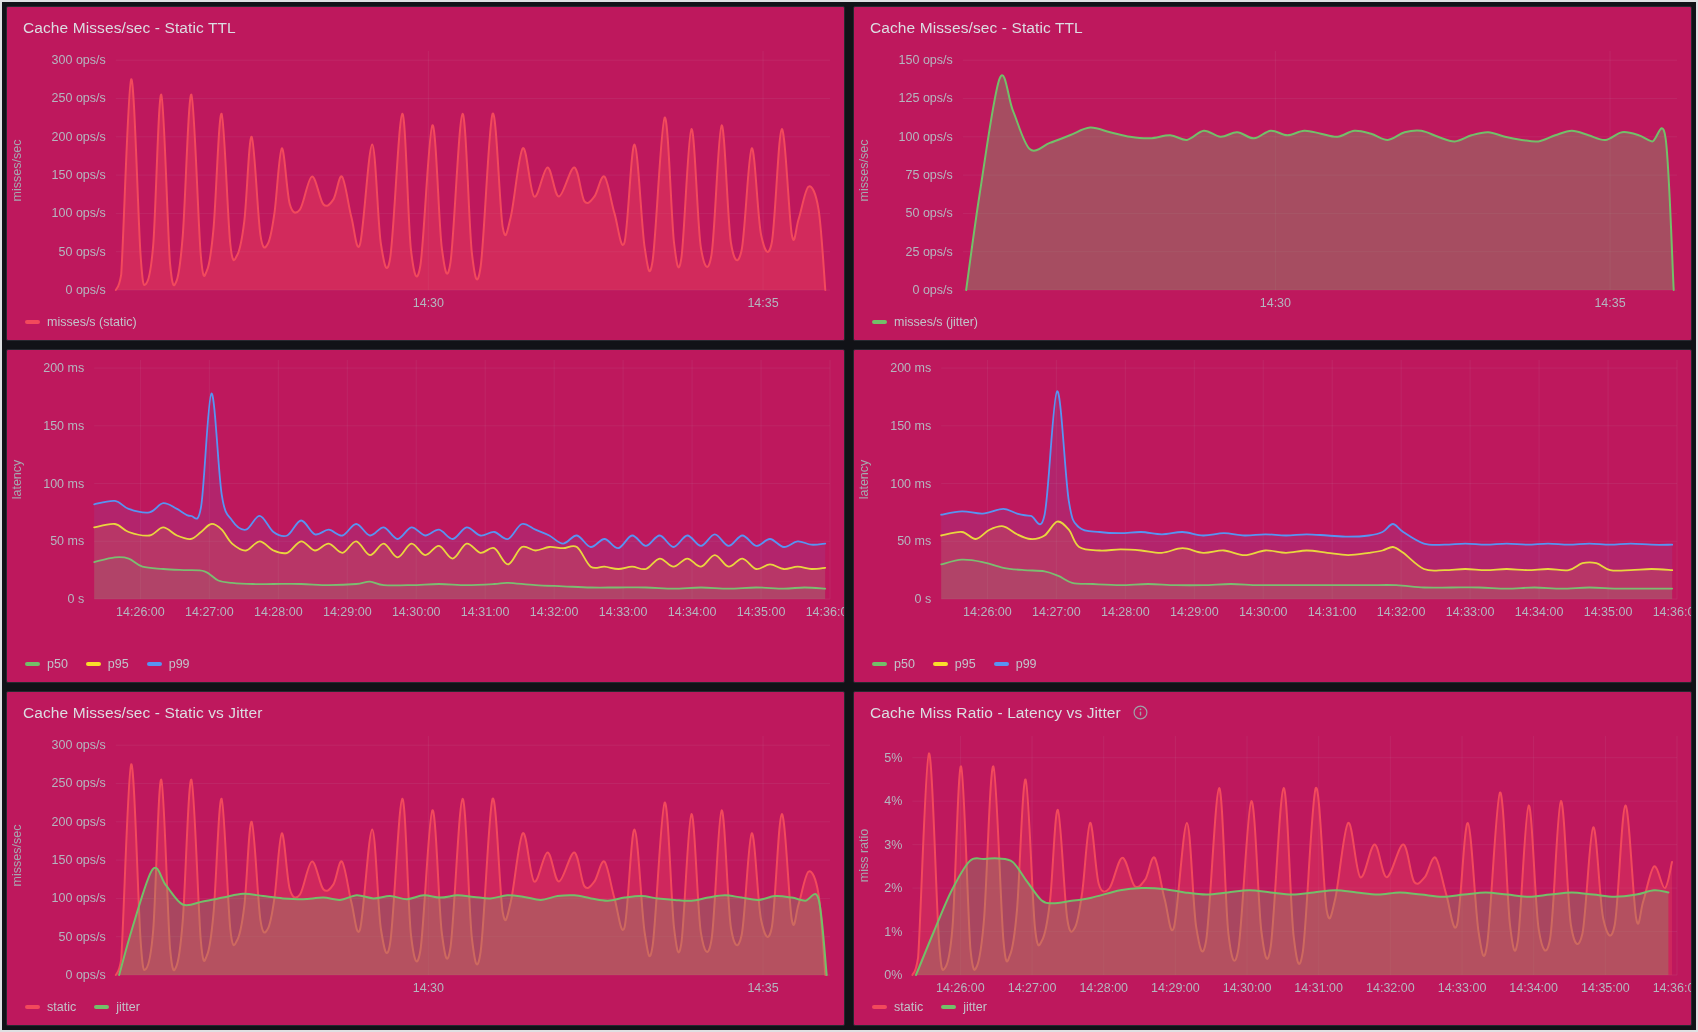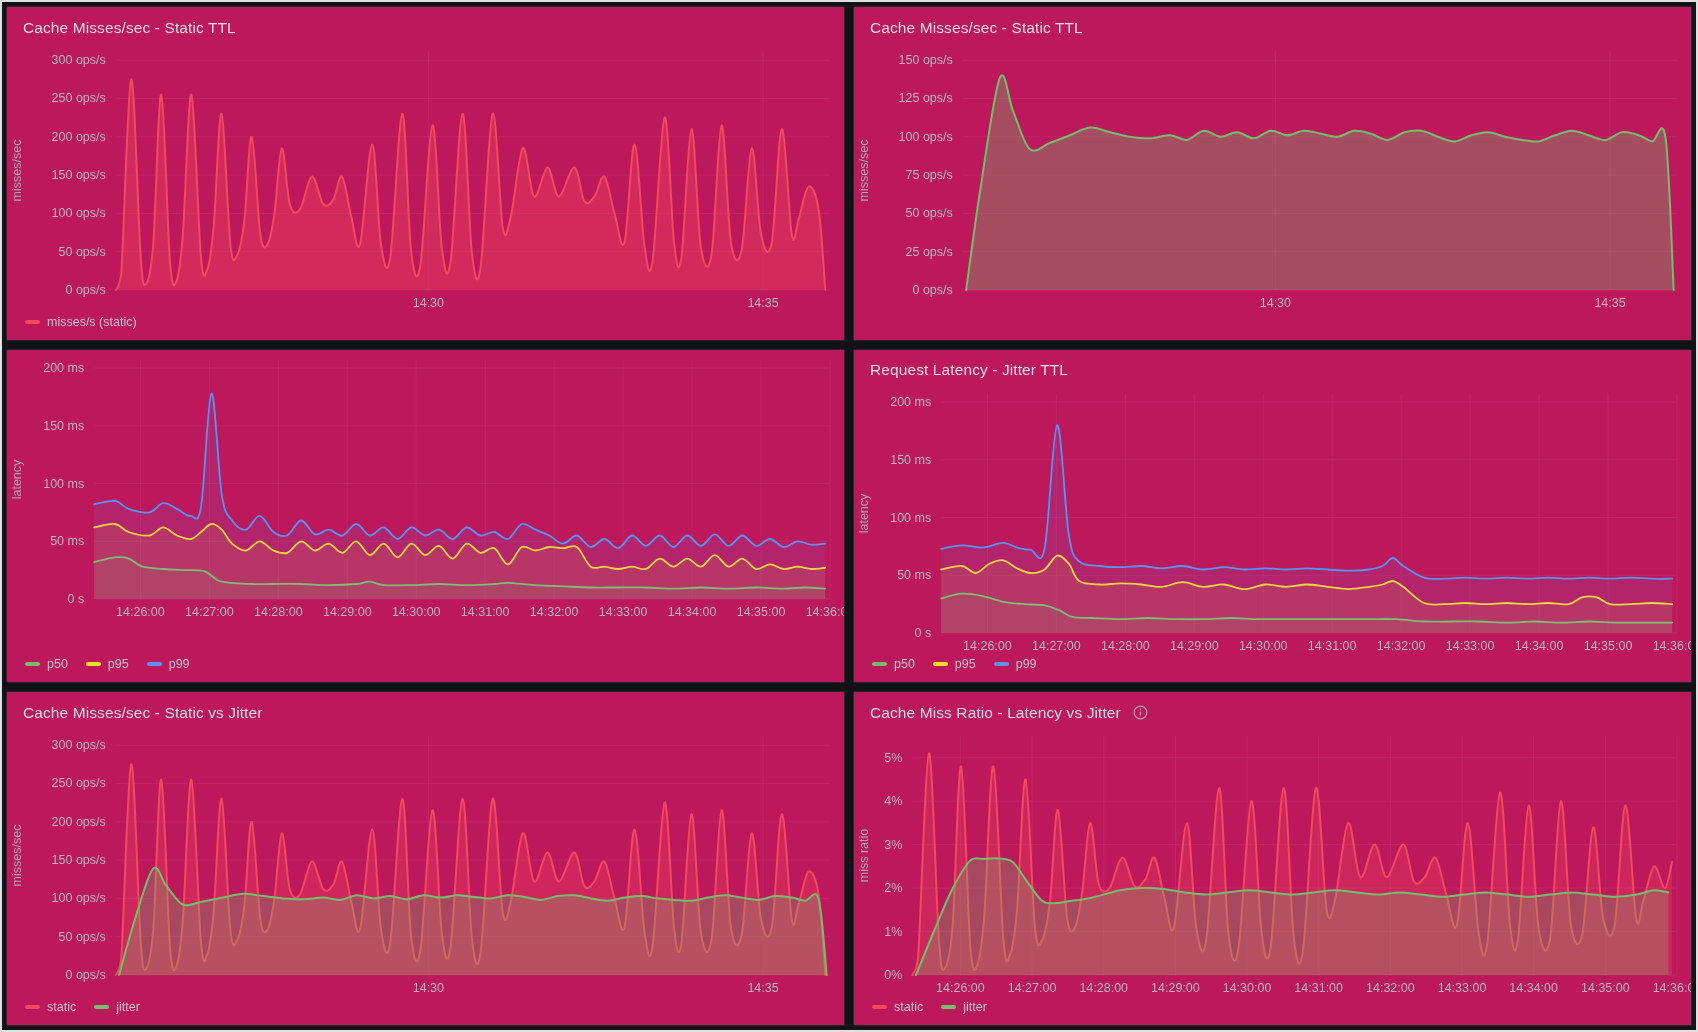--- a/index.html
+++ b/index.html
@@ -114,20 +114,26 @@
           <line x1="108.8" y1="19.19230769230768" x2="823" y2="19.19230769230768" stroke="rgba(204,204,220,0.08)" stroke-width="1"></line>
           <text x="98.8" y="23.19230769230768" text-anchor="end" font-size="12.5" fill="#b4b6bf">150 ops/s</text>
           <line x1="421.3880037488285" y1="10" x2="421.3880037488285" y2="249" stroke="rgba(204,204,220,0.08)" stroke-width="1"></line>
           <text x="421.3880037488285" y="266" text-anchor="middle" font-size="12.5" fill="#b4b6bf">14:30</text>
           <line x1="756.0646672914714" y1="10" x2="756.0646672914714" y2="249" stroke="rgba(204,204,220,0.08)" stroke-width="1"></line>
           <text x="756.0646672914714" y="266" text-anchor="middle" font-size="12.5" fill="#b4b6bf">14:35</text>
           <text x="14" y="129.5" text-anchor="middle" font-size="12.5" fill="#a6a8b0" transform="rotate(-90 14 129.5)">misses/sec</text>
           <path d="M112.14676663542643 249C114.4 233.2 120.0 189.3 125.5 154.0C131.1 118.8 140.0 51.6 145.6 37.6C151.2 23.5 154.0 58.0 159.0 69.8C164.0 81.5 169.6 102.7 175.7 108.1C181.9 113.4 189.1 104.2 195.8 101.9C202.5 99.6 209.2 96.8 215.9 94.3C222.6 91.7 229.3 87.1 236.0 86.6C242.7 86.1 249.4 89.7 256.1 91.2C262.8 92.7 269.4 94.8 276.1 95.8C282.8 96.8 289.5 97.6 296.2 97.3C302.9 97.1 310.2 94.0 316.3 94.3C322.4 94.5 327.5 99.6 333.0 98.9C338.6 98.1 344.2 90.2 349.8 89.7C355.3 89.2 360.9 95.5 366.5 95.8C372.1 96.1 377.7 90.9 383.2 91.2C388.8 91.5 394.4 97.6 400.0 97.3C405.5 97.1 411.1 90.2 416.7 89.7C422.3 89.2 427.9 94.3 433.4 94.3C439.0 94.3 444.6 89.9 450.2 89.7C455.7 89.4 461.3 91.7 466.9 92.7C472.5 93.8 478.1 96.3 483.6 95.8C489.2 95.3 494.8 90.2 500.4 89.7C505.9 89.2 511.5 91.2 517.1 92.7C522.7 94.3 528.3 99.1 533.8 98.9C539.4 98.6 545.0 92.7 550.6 91.2C556.2 89.7 561.7 88.9 567.3 89.7C572.9 90.4 578.5 94.0 584.0 95.8C589.6 97.6 595.2 100.6 600.8 100.4C606.4 100.1 611.9 95.8 617.5 94.3C623.1 92.7 628.7 90.9 634.2 91.2C639.8 91.5 645.4 94.5 651.0 95.8C656.6 97.1 662.1 98.1 667.7 98.9C673.3 99.6 678.9 101.2 684.4 100.4C690.0 99.6 695.6 96.1 701.2 94.3C706.8 92.5 712.3 89.7 717.9 89.7C723.5 89.7 729.1 92.7 734.6 94.3C740.2 95.8 745.8 99.4 751.4 98.9C757.0 98.3 762.5 92.0 768.1 91.2C773.7 90.4 779.8 92.7 784.8 94.3C789.9 95.8 793.8 99.9 798.2 100.4C802.7 100.9 808.1 72.6 811.6 97.3C815.2 122.1 818.3 223.7 819.7 249.0 L 819.7 249 L 112.1 249 Z" fill="#73BF69" fill-opacity="0.32" stroke="none"></path>
           <path d="M112.14676663542643 249C114.4 233.2 120.0 189.3 125.5 154.0C131.1 118.8 140.0 51.6 145.6 37.6C151.2 23.5 154.0 58.0 159.0 69.8C164.0 81.5 169.6 102.7 175.7 108.1C181.9 113.4 189.1 104.2 195.8 101.9C202.5 99.6 209.2 96.8 215.9 94.3C222.6 91.7 229.3 87.1 236.0 86.6C242.7 86.1 249.4 89.7 256.1 91.2C262.8 92.7 269.4 94.8 276.1 95.8C282.8 96.8 289.5 97.6 296.2 97.3C302.9 97.1 310.2 94.0 316.3 94.3C322.4 94.5 327.5 99.6 333.0 98.9C338.6 98.1 344.2 90.2 349.8 89.7C355.3 89.2 360.9 95.5 366.5 95.8C372.1 96.1 377.7 90.9 383.2 91.2C388.8 91.5 394.4 97.6 400.0 97.3C405.5 97.1 411.1 90.2 416.7 89.7C422.3 89.2 427.9 94.3 433.4 94.3C439.0 94.3 444.6 89.9 450.2 89.7C455.7 89.4 461.3 91.7 466.9 92.7C472.5 93.8 478.1 96.3 483.6 95.8C489.2 95.3 494.8 90.2 500.4 89.7C505.9 89.2 511.5 91.2 517.1 92.7C522.7 94.3 528.3 99.1 533.8 98.9C539.4 98.6 545.0 92.7 550.6 91.2C556.2 89.7 561.7 88.9 567.3 89.7C572.9 90.4 578.5 94.0 584.0 95.8C589.6 97.6 595.2 100.6 600.8 100.4C606.4 100.1 611.9 95.8 617.5 94.3C623.1 92.7 628.7 90.9 634.2 91.2C639.8 91.5 645.4 94.5 651.0 95.8C656.6 97.1 662.1 98.1 667.7 98.9C673.3 99.6 678.9 101.2 684.4 100.4C690.0 99.6 695.6 96.1 701.2 94.3C706.8 92.5 712.3 89.7 717.9 89.7C723.5 89.7 729.1 92.7 734.6 94.3C740.2 95.8 745.8 99.4 751.4 98.9C757.0 98.3 762.5 92.0 768.1 91.2C773.7 90.4 779.8 92.7 784.8 94.3C789.9 95.8 793.8 99.9 798.2 100.4C802.7 100.9 808.1 72.6 811.6 97.3C815.2 122.1 818.3 223.7 819.7 249.0" fill="none" stroke="#73BF69" stroke-width="2" stroke-linejoin="round" stroke-linecap="round"></path>
         </svg>
+      </div>
+    <div class="legend">
+        <span class="legend-item">
+          <span class="legend-swatch" style="background: rgb(115, 191, 105);"></span>
+          <span class="legend-label">misses/s (jitter)</span>
+        </span>
       </div>
   </section>
 
   <section class="panel">
     <div class="chart">
         <svg width="837" height="271" viewBox="0 0 837 271">
           <line x1="87.2" y1="249" x2="823" y2="249" stroke="rgba(204,204,220,0.08)" stroke-width="1"></line>
           <text x="77.2" y="253" text-anchor="end" font-size="12.5" fill="#b4b6bf">0 s</text>
           <line x1="87.2" y1="191.27053140096618" x2="823" y2="191.27053140096618" stroke="rgba(204,204,220,0.08)" stroke-width="1"></line>
           <text x="77.2" y="195.27053140096618" text-anchor="end" font-size="12.5" fill="#b4b6bf">50 ms</text>
@@ -178,23 +184,20 @@
           <span class="legend-label">p95</span>
         </span>
         <span class="legend-item">
           <span class="legend-swatch" style="background: rgb(87, 148, 242);"></span>
           <span class="legend-label">p99</span>
         </span>
       </div>
   </section>
 
   <section class="panel">
-    <header class="panel-header">
-      <span class="panel-title">Request Latency - Jitter TTL</span>
-    </header>
     <div class="chart">
         <svg width="837" height="271" viewBox="0 0 837 271">
           <line x1="87.2" y1="249" x2="823" y2="249" stroke="rgba(204,204,220,0.08)" stroke-width="1"></line>
           <text x="77.2" y="253" text-anchor="end" font-size="12.5" fill="#b4b6bf">0 s</text>
           <line x1="87.2" y1="191.27053140096618" x2="823" y2="191.27053140096618" stroke="rgba(204,204,220,0.08)" stroke-width="1"></line>
           <text x="77.2" y="195.27053140096618" text-anchor="end" font-size="12.5" fill="#b4b6bf">50 ms</text>
           <line x1="87.2" y1="133.54106280193236" x2="823" y2="133.54106280193236" stroke="rgba(204,204,220,0.08)" stroke-width="1"></line>
           <text x="77.2" y="137.54106280193236" text-anchor="end" font-size="12.5" fill="#b4b6bf">100 ms</text>
           <line x1="87.2" y1="75.81159420289856" x2="823" y2="75.81159420289856" stroke="rgba(204,204,220,0.08)" stroke-width="1"></line>
           <text x="77.2" y="79.81159420289856" text-anchor="end" font-size="12.5" fill="#b4b6bf">150 ms</text>

